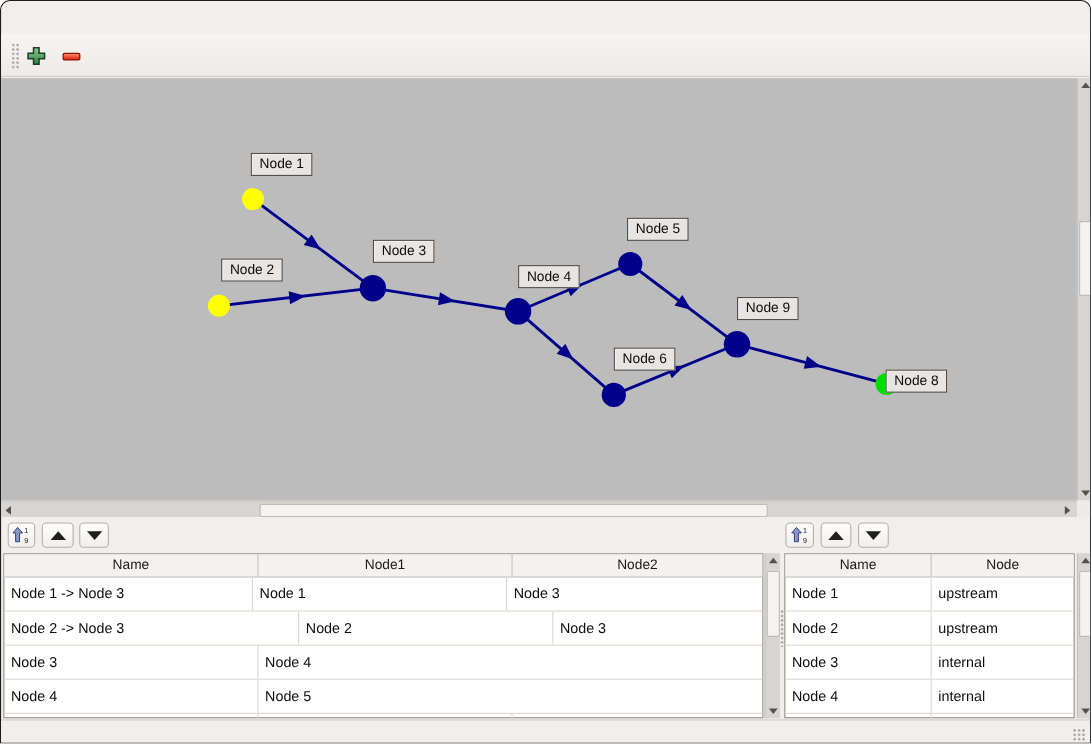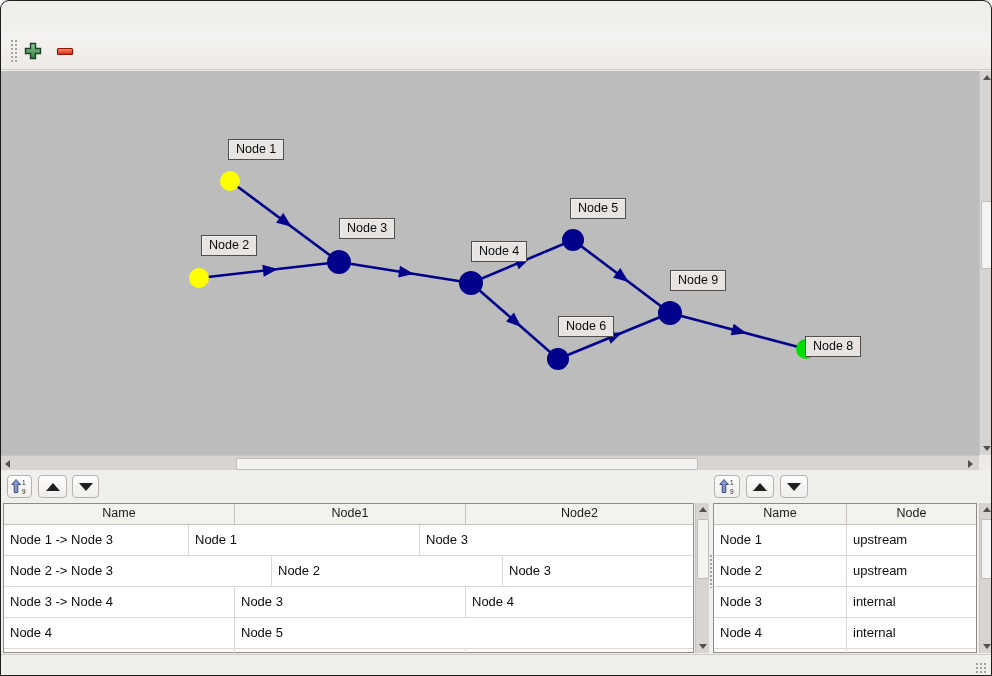--- a/index.html
+++ b/index.html
@@ -188,31 +188,30 @@
       <div class="tri-big down"></div>
     </div>
 
   <div class="tbl" style="left:2px;top:502px;width:691px;height:150px;">
     <div class="tbl-head">
       <div class="hc" style="width:231px;">Name</div>
       <div class="hc" style="width:231px;">Node1</div>
       <div class="hc" style="flex:1;">Node2</div>
     </div>
     <div class="tbl-row">
-      <div class="tc" style="width:185px;">Node 1 -&gt; Node 3</div>
+      <div class="tc" style="width:226px;">Node 1 -&gt; Node 3</div>
       <div class="tc" style="width:231px;">Node 1</div>
       <div class="tc" style="flex:1;">Node 3</div>
     </div>
     <div class="tbl-row">
       <div class="tc" style="width:268px;">Node 2 -&gt; Node 3</div>
       <div class="tc" style="width:231px;">Node 2</div>
       <div class="tc" style="flex:1;">Node 3</div>
     </div>
     <div class="tbl-row">
-      <div class="tc" style="width:231px;">Node 3 -&gt; Node 4</div>
       <div class="tc" style="width:231px;">Node 3</div>
       <div class="tc" style="flex:1;">Node 4</div>
     </div>
     <div class="tbl-row">
       <div class="tc" style="width:231px;">Node 4</div>
       <div class="tc" style="flex:1;">Node 5</div>
     </div>
     <div class="tbl-row partial">
       <div class="tc" style="width:231px;"></div>
       <div class="tc" style="width:231px;"></div>

